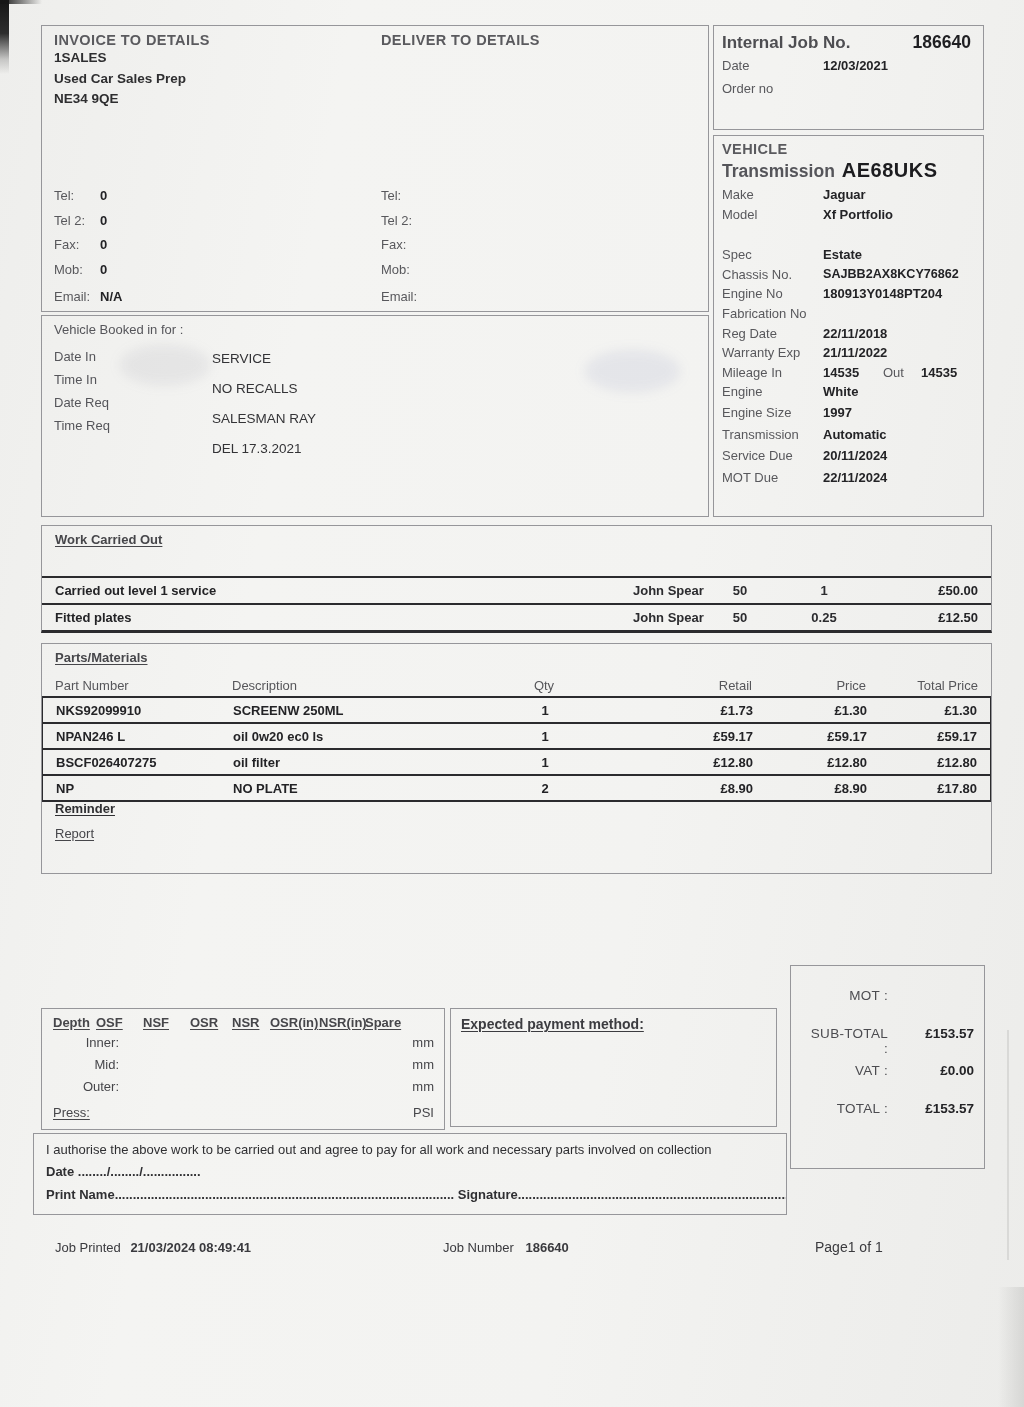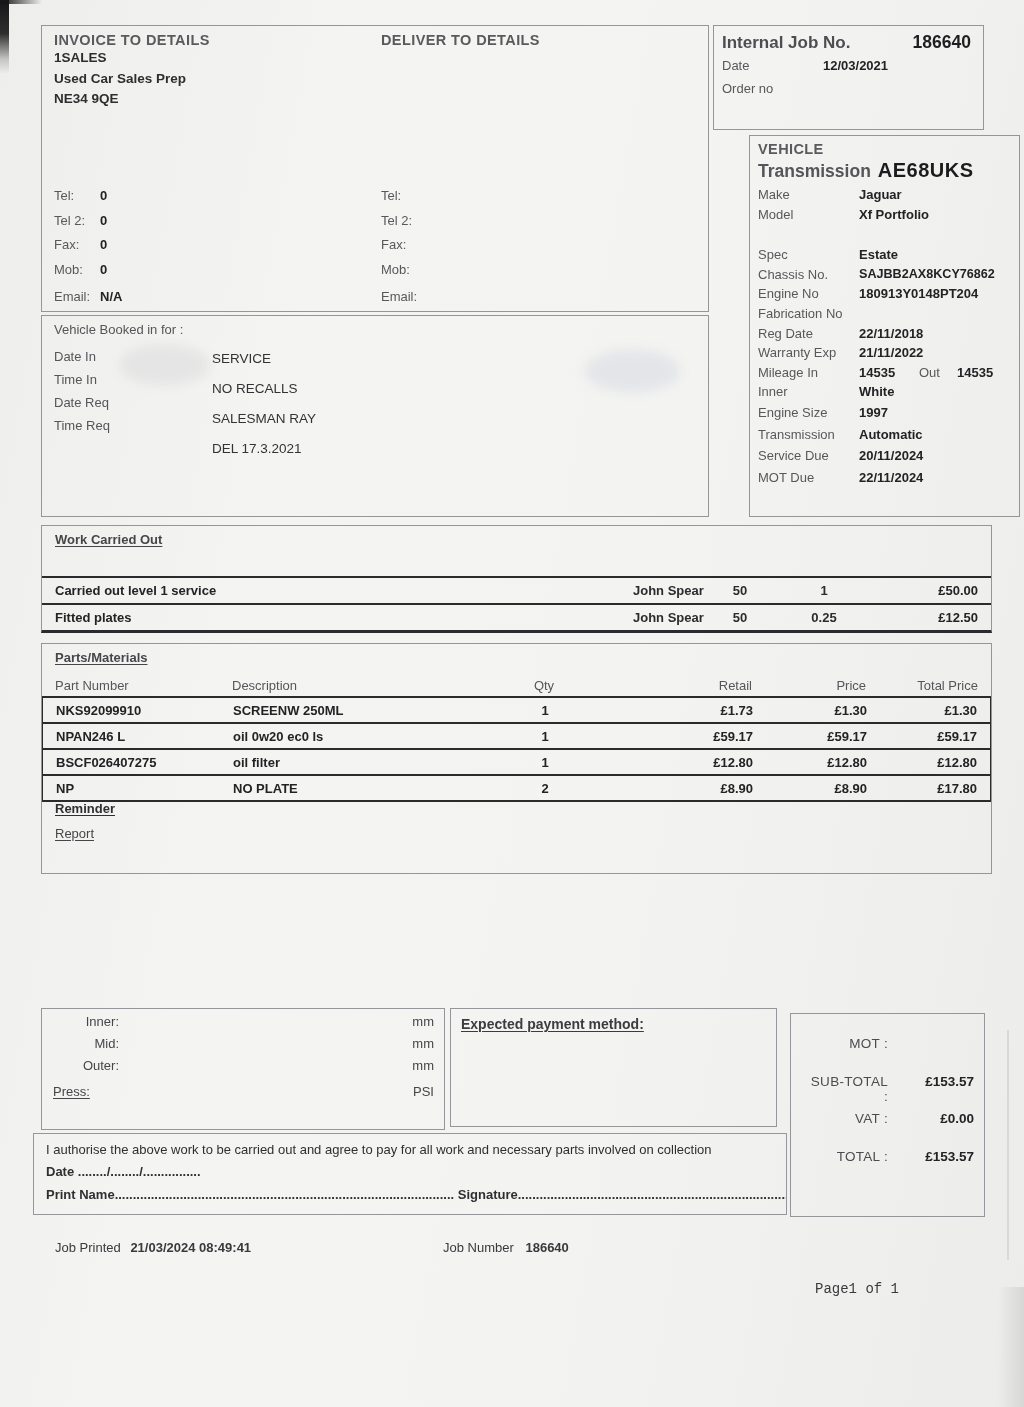--- a/index.html
+++ b/index.html
@@ -148,21 +148,21 @@
           <span class="k">Date</span>
           <span class="v">12/03/2021</span>
         </div>
       <div class="kv job-kv">
           <span class="k">Order no</span>
           <span class="v"></span>
         </div>
     </div>
   </div>
 
-  <div class="box" style="left:713px;top:135px;width:269px;height:380px;margin-left:36px;">
+  <div class="box" style="left:713px;top:135px;width:269px;height:380px;">
     <div class="sec-title" style="padding:5px 0 0 8px;">VEHICLE</div>
     <div class="reg-row">
       <span class="reg-lbl">Transmission</span>
       <span class="reg-val">AE68UKS</span>
     </div>
     <div style="margin-top:3px;">
       <div class="kv veh-kv">
           <span class="k">Make</span>
           <span class="v">Jaguar</span>
         </div>
@@ -196,21 +196,21 @@
           <span class="k">Warranty Exp</span>
           <span class="v">21/11/2022</span>
         </div>
       <div class="kv veh-kv">
         <span class="k">Mileage In</span>
         <span class="v" style="width:60px;">14535</span>
         <span class="lbl" style="width:38px;">Out</span>
         <span class="v">14535</span>
       </div>
       <div class="kv veh-kv">
-          <span class="k">Inner</span>
+          <span class="k">Engine</span>
           <span class="v">White</span>
         </div>
       <div class="kv veh-kv" style="margin-top:1px;">
           <span class="k">Engine Size</span>
           <span class="v">1997</span>
         </div>
       <div class="kv veh-kv" style="margin-top:2px;">
           <span class="k">Transmission</span>
           <span class="v">Automatic</span>
         </div>
@@ -303,20 +303,30 @@
         <span class="r">£8.90</span>
         <span class="r">£8.90</span>
         <span class="r">£17.80</span>
       </div>
     </div>
     <div class="underline" style="position:absolute;left:13px;top:157px;font-size:13px;font-weight:700;color:#2f2f32;">Reminder</div>
     <div class="underline" style="position:absolute;left:13px;top:182px;font-size:13px;color:#46464a;">Report</div>
   </div>
 
   <div class="box" style="left:41px;top:1008px;width:402px;height:120px;">
+    <div class="depth-head" style="margin-top:6px;">
+      <span style="width:43px;">Depth</span>
+      <span style="width:47px;">OSF</span>
+      <span style="width:47px;">NSF</span>
+      <span style="width:42px;">OSR</span>
+      <span style="width:38px;">NSR</span>
+      <span style="width:49px;">OSR(in)</span>
+      <span style="width:46px;">NSR(in)</span>
+      <span>Spare</span>
+    </div>
     <div class="depth-row" style="margin-top:2px;">
         <span class="dl">Inner:</span>
         <span class="du">mm</span>
       </div>
     <div class="depth-row">
         <span class="dl">Mid:</span>
         <span class="du">mm</span>
       </div>
     <div class="depth-row">
         <span class="dl">Outer:</span>
@@ -325,21 +335,21 @@
     <div class="depth-row" style="margin-top:4px;">
         <span class="underline">Press:</span>
         <span class="du">PSI</span>
       </div>
   </div>
 
   <div class="box" style="left:450px;top:1008px;width:325px;height:117px;">
     <div class="underline" style="padding:7px 0 0 10px;font-size:14px;font-weight:700;color:#3c3c40;">Expected payment method:</div>
   </div>
 
-  <div class="box" style="left:790px;top:1013px;width:193px;height:202px;">
+  <div class="box" style="left:790px;top:965px;width:193px;height:202px;">
     <div style="margin-top:22px;">
       <div class="tot-row">
           <span class="k">MOT :</span>
           <span class="v"></span>
         </div>
       <div class="tot-row">
           <span class="k">SUB-TOTAL :</span>
           <span class="v">£153.57</span>
         </div>
       <div class="tot-row">
@@ -360,15 +370,15 @@
   </div>
 
   <div class="footer-item" style="left:55px;top:1240px;">
     <span>Job Printed</span>
     <span style="font-weight:700;margin-left:6px;">21/03/2024 08:49:41</span>
   </div>
   <div class="footer-item" style="left:443px;top:1240px;">
     <span>Job Number</span>
     <span style="font-weight:700;margin-left:8px;">186640</span>
   </div>
-  <div class="footer-item" style="left:815px;top:1281px;font-size:14px;font-family:Liberation Mono, monospace;">Page1 of 1</div>
+  <div class="footer-item" style="left:815px;top:1239px;font-size:14px;">Page1 of 1</div>
 
 </div>
 
 </body></html>

